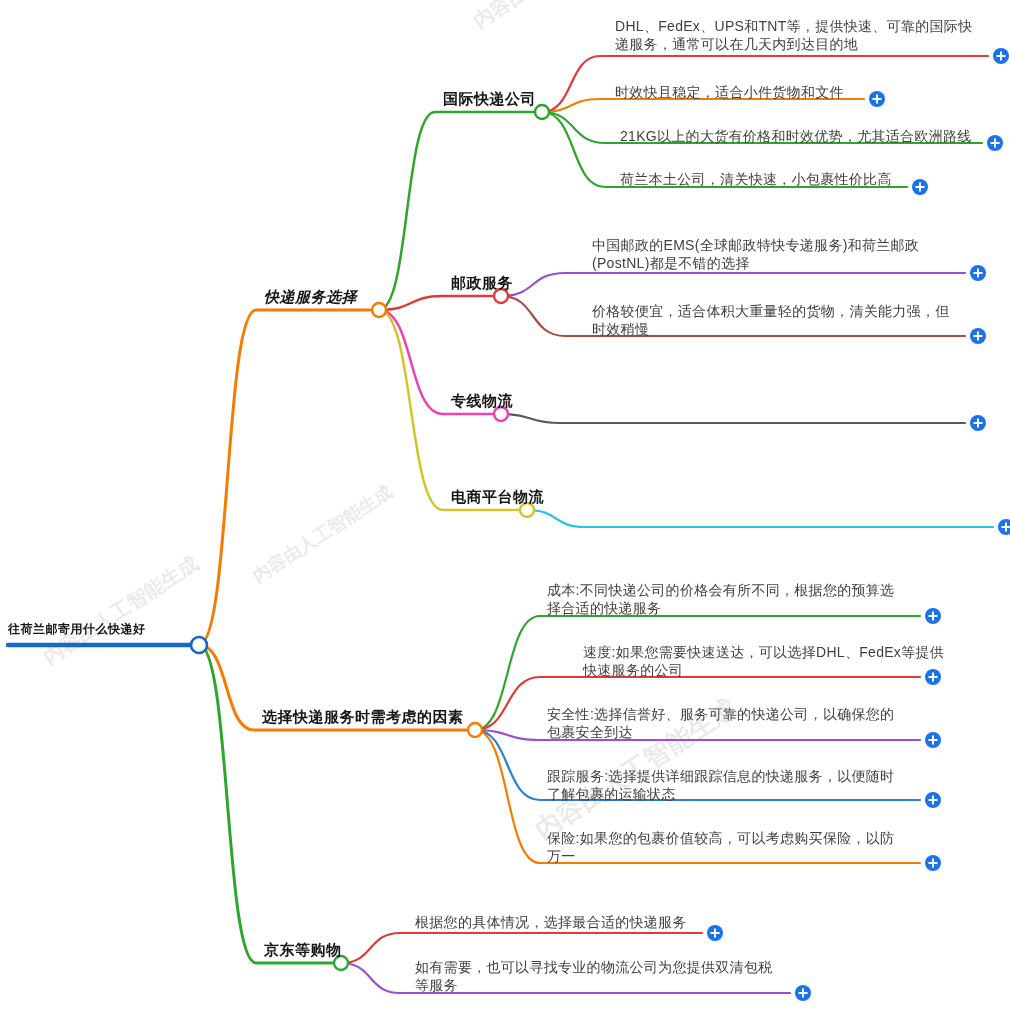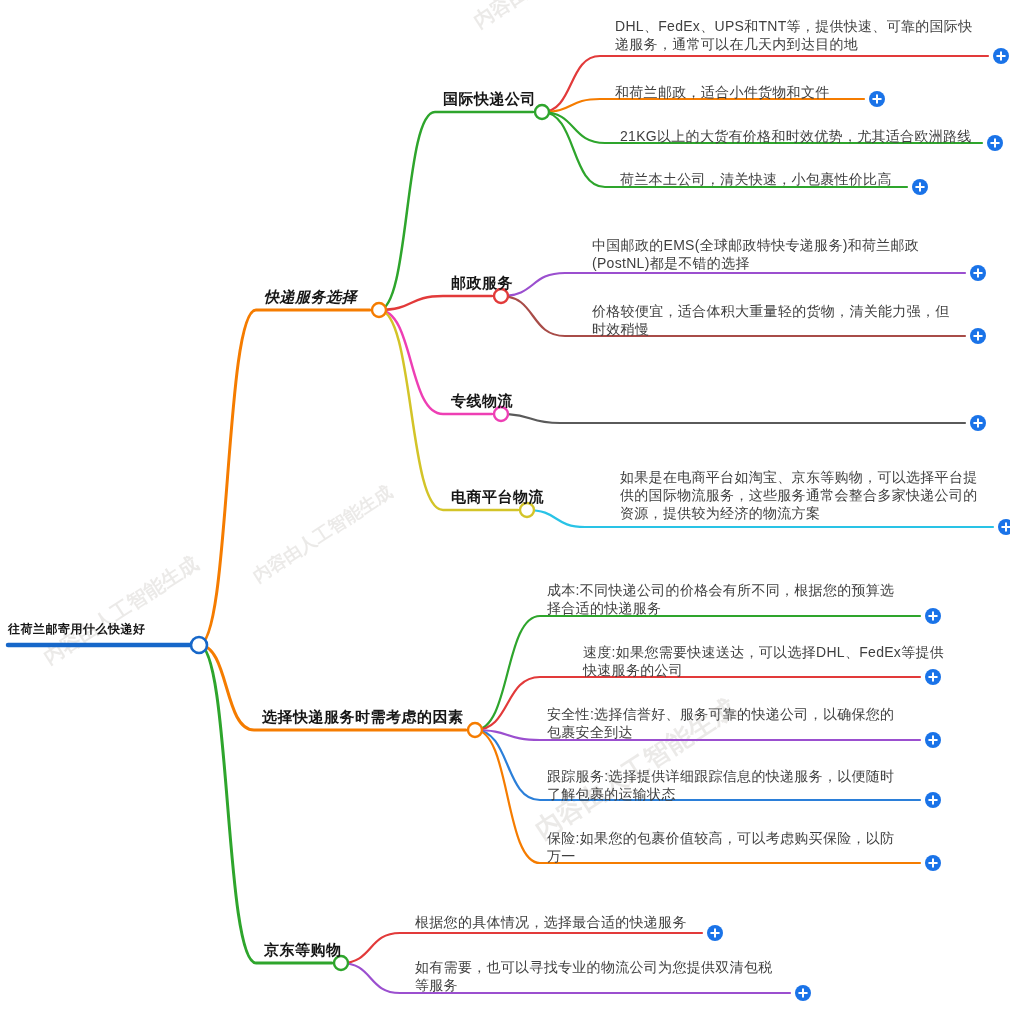--- a/index.html
+++ b/index.html
@@ -140,33 +140,30 @@
           <path d="M -3.8 0 H 3.8 M 0 -3.8 V 3.8" stroke="#ffffff" stroke-width="2" stroke-linecap="round" fill="none"></path>
         </g>
       </g>
   </svg>
   <div id="label-layer">
       <div class="branch-label root-label" style="left: 8px; top: 621px;">往荷兰邮寄用什么快递好</div>
       <div class="branch-label" style="left: 264px; top: 288px; font-style: italic;">快递服务选择</div>
       <div class="branch-label" style="left: 443px; top: 90px;">国际快递公司</div>
       <div class="leaf-text" style="left: 615px; top: 17px;">DHL、FedEx、UPS和TNT等，提供快速、可靠的国际快
 递服务，通常可以在几天内到达目的地</div>
-      <div class="leaf-text" style="left: 615px; top: 83px;">和荷兰邮政，适合小件货物和文件</div>
+      <div class="leaf-text" style="left: 615px; top: 83px;">时效快且稳定，适合小件货物和文件</div>
       <div class="leaf-text" style="left: 620px; top: 127px;">21KG以上的大货有价格和时效优势，尤其适合欧洲路线</div>
       <div class="leaf-text" style="left: 620px; top: 170px;">荷兰本土公司，清关快速，小包裹性价比高</div>
       <div class="branch-label" style="left: 451px; top: 274px;">邮政服务</div>
       <div class="leaf-text" style="left: 592px; top: 236px;">中国邮政的EMS(全球邮政特快专递服务)和荷兰邮政
 (PostNL)都是不错的选择</div>
       <div class="leaf-text" style="left: 592px; top: 302px;">价格较便宜，适合体积大重量轻的货物，清关能力强，但
 时效稍慢</div>
       <div class="branch-label" style="left: 451px; top: 392px;">专线物流</div>
       <div class="branch-label" style="left: 451px; top: 488px;">电商平台物流</div>
-      <div class="leaf-text" style="left: 620px; top: 468px;">如果是在电商平台如淘宝、京东等购物，可以选择平台提
-供的国际物流服务，这些服务通常会整合多家快递公司的
-资源，提供较为经济的物流方案</div>
       <div class="branch-label" style="left: 262px; top: 708px;">选择快递服务时需考虑的因素</div>
       <div class="leaf-text" style="left: 547px; top: 581px;">成本:不同快递公司的价格会有所不同，根据您的预算选
 择合适的快递服务</div>
       <div class="leaf-text" style="left: 547px; top: 643px; margin-left: 36px;">速度:如果您需要快速送达，可以选择DHL、FedEx等提供
 快速服务的公司</div>
       <div class="leaf-text" style="left: 547px; top: 705px;">安全性:选择信誉好、服务可靠的快递公司，以确保您的
 包裹安全到达</div>
       <div class="leaf-text" style="left: 547px; top: 767px;">跟踪服务:选择提供详细跟踪信息的快递服务，以便随时
 了解包裹的运输状态</div>
       <div class="leaf-text" style="left: 547px; top: 829px;">保险:如果您的包裹价值较高，可以考虑购买保险，以防

